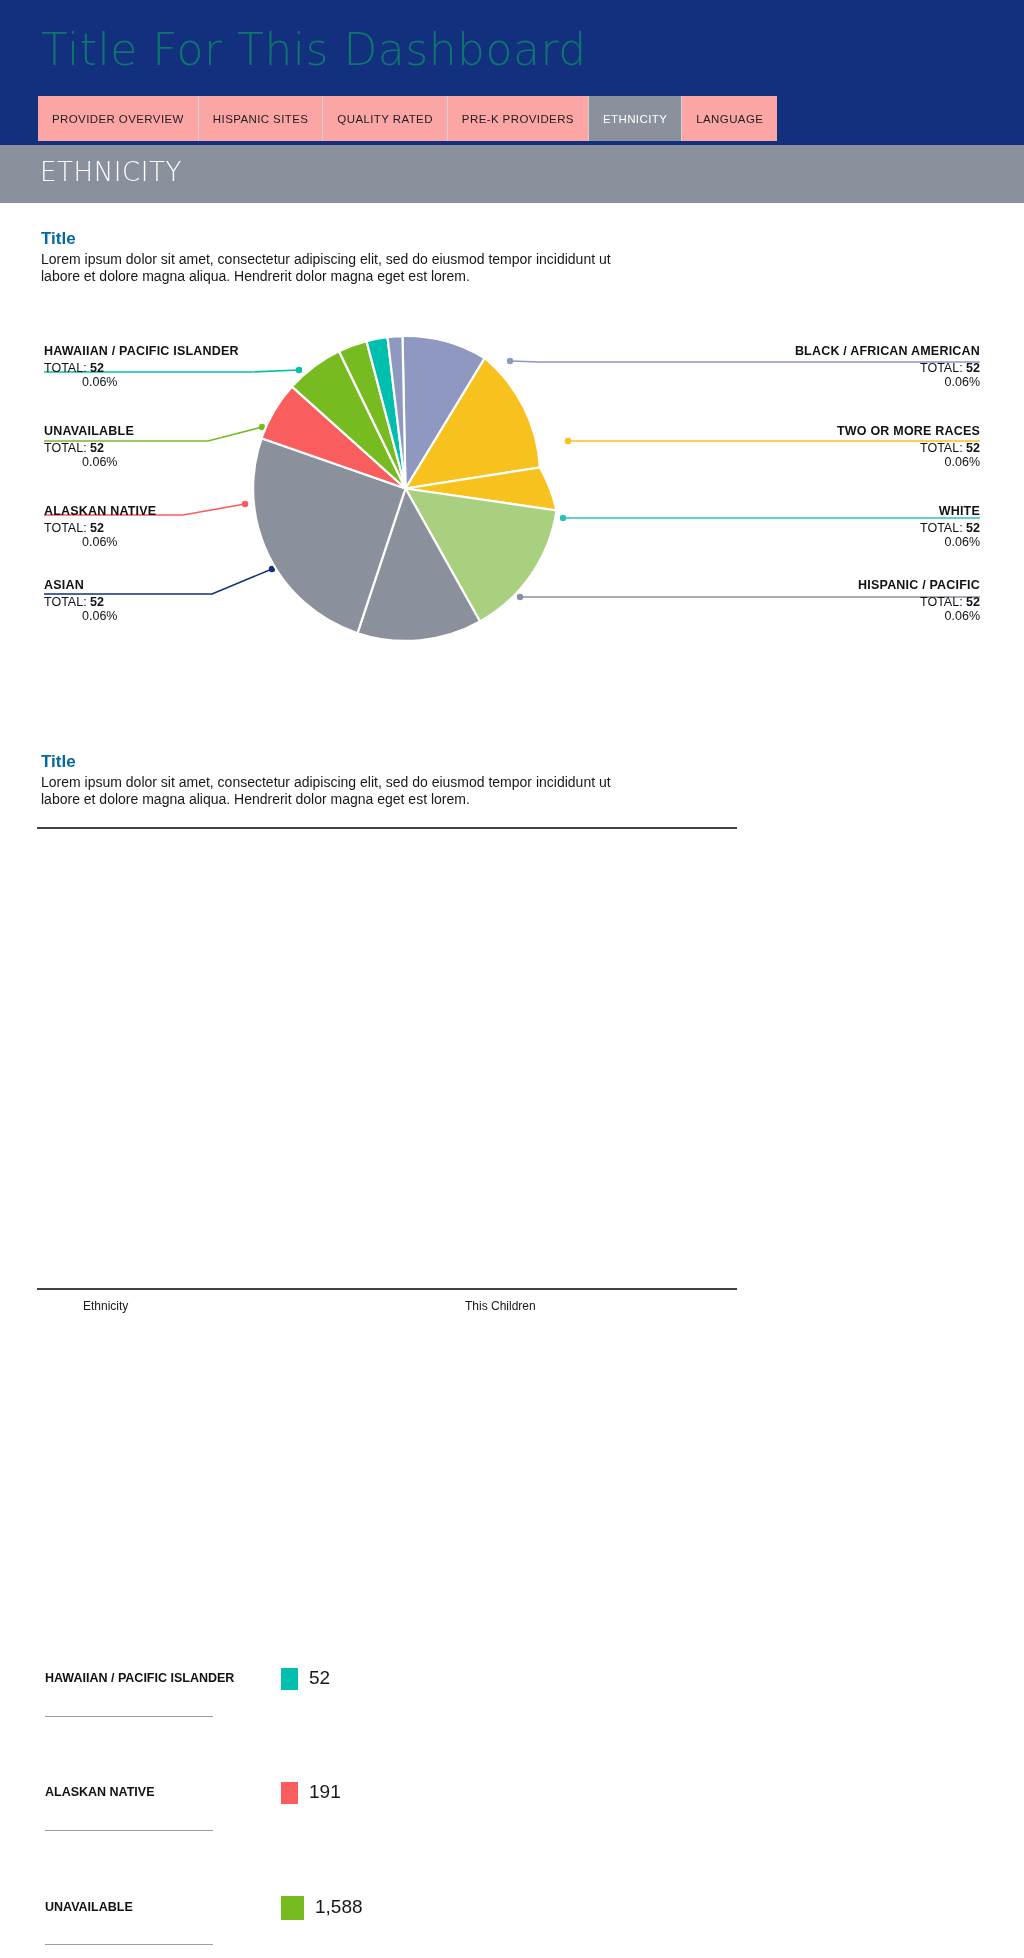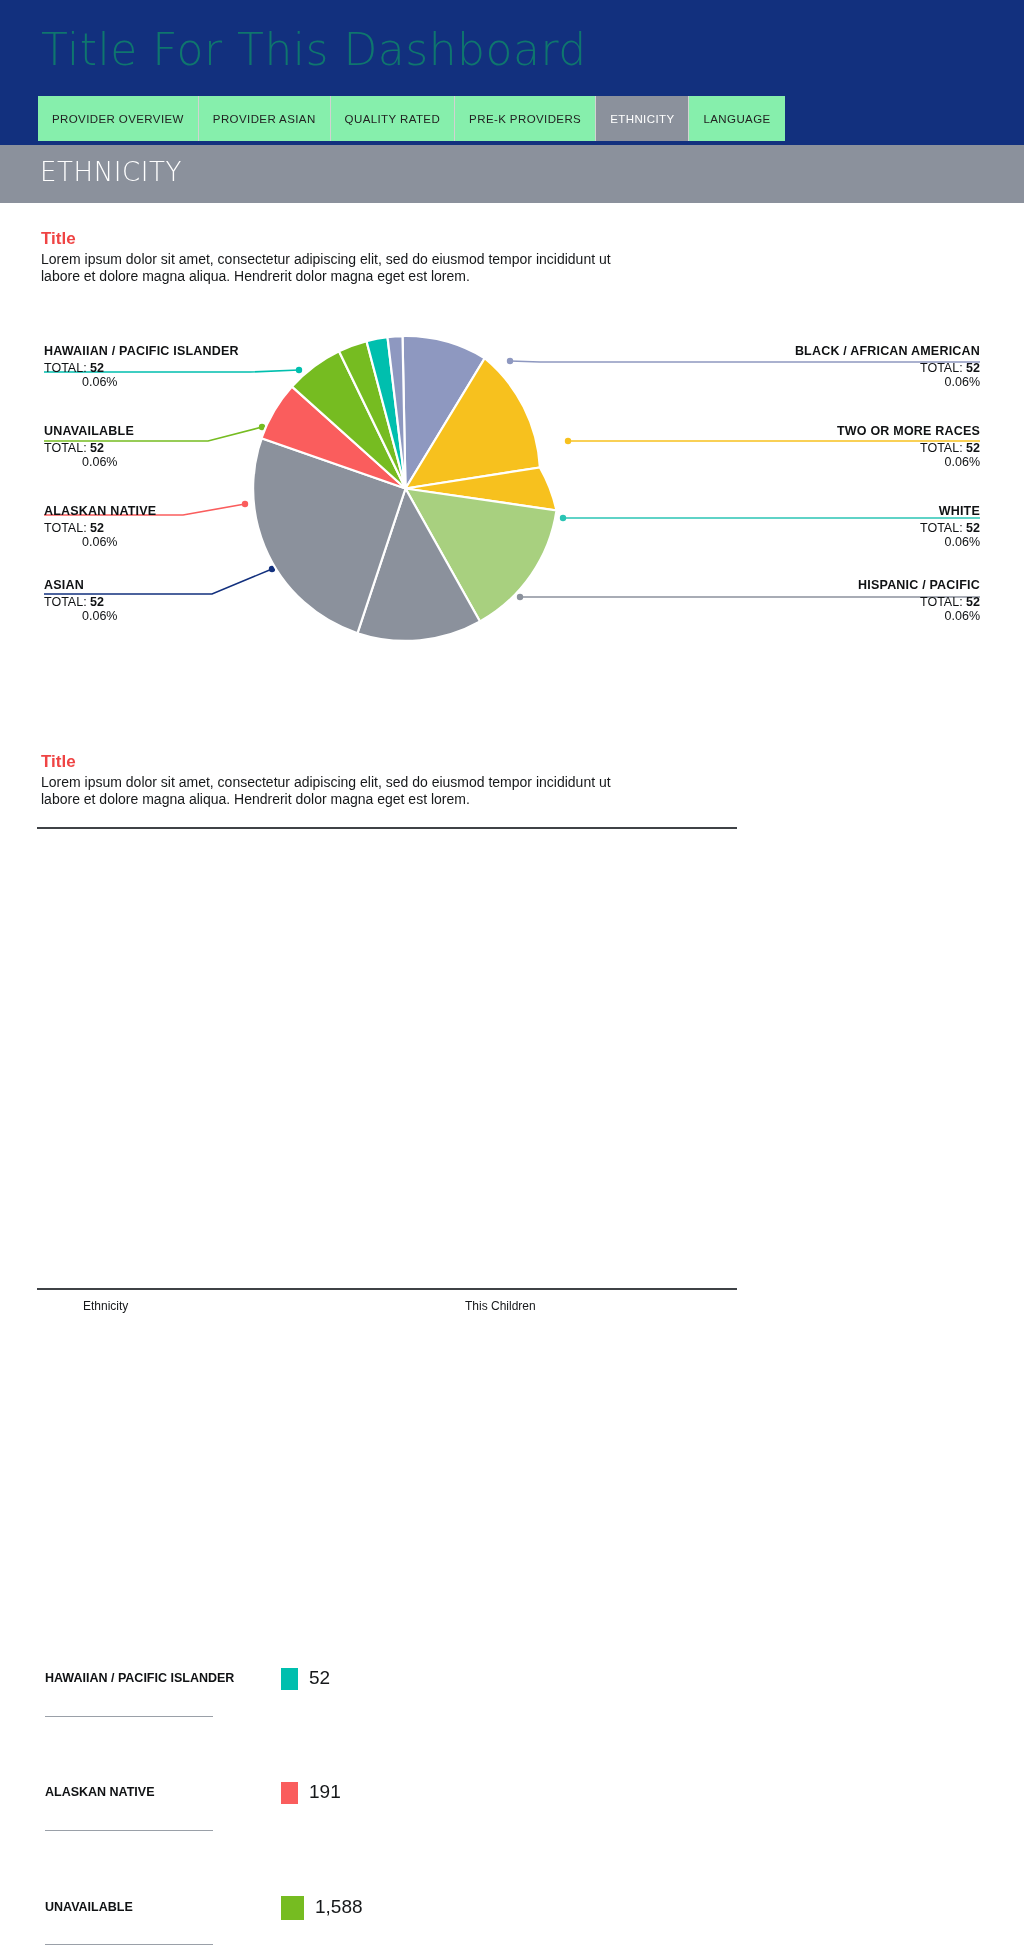--- a/index.html
+++ b/index.html
@@ -12,35 +12,35 @@
   
   .topbar{position:absolute;left:0;top:0;width:1024px;height:145px;background:#12307e;}
   .dash-title{
     position:absolute;left:41px;top:24px;
     font-size:44px;font-weight:300;color:#0f766e;letter-spacing:.5px;
     font-family:"DejaVu Sans", sans-serif;
   }
   .tabs{position:absolute;left:38px;top:96px;display:flex;height:45px;}
   .tab{
     height:45px;display:flex;align-items:center;justify-content:center;
-    background:#86efac;color:#222222;font-size:11.5px;letter-spacing:.4px;
+    background:#fca5a5;color:#222222;font-size:11.5px;letter-spacing:.4px;
     border-right:1px solid #d2d2d2;box-sizing:border-box;
     padding:0 14px;white-space:nowrap;
   }
   .tab:last-child{border-right:none;}
   .tab.active{background:#8b919c;color:#ffffff;}
   
   .subbar{position:absolute;left:0;top:145px;width:1024px;height:58px;background:#8b919c;}
   .subbar-title{
     position:absolute;left:40px;top:157px;
     font-size:26px;font-weight:300;color:#ffffff;letter-spacing:.6px;
     font-family:"DejaVu Sans", sans-serif;
   }
   
-  .sect-title{position:absolute;font-size:17px;font-weight:bold;color:#ef4444;}
+  .sect-title{position:absolute;font-size:17px;font-weight:bold;color:#0369a1;}
   .sect-body{position:absolute;font-size:14px;color:#16181a;line-height:17px;width:600px;}
 
   
   .piewrap{position:absolute;left:253px;top:336px;width:305px;height:305px;}
   .piewrap svg{display:block;}
 
   
   .lbl{position:absolute;font-size:12.5px;color:#101214;}
   .lbl .name{font-weight:bold;letter-spacing:.2px;white-space:nowrap;display:block;}
   .lbl .tot{display:block;margin-top:3px;}
@@ -60,21 +60,21 @@
   .axis-lbl{position:absolute;font-size:12px;color:#16181a;}
 </style>
 </head>
 <body>
 
 <div class="topbar"></div>
 <div class="dash-title">Title For This Dashboard</div>
 
 <div class="tabs">
   <div class="tab">PROVIDER OVERVIEW</div>
-  <div class="tab">PROVIDER ASIAN</div>
+  <div class="tab">HISPANIC SITES</div>
   <div class="tab">QUALITY RATED</div>
   <div class="tab">PRE-K PROVIDERS</div>
   <div class="tab active">ETHNICITY</div>
   <div class="tab">LANGUAGE</div>
 </div>
 
 <div class="subbar"></div>
 <div class="subbar-title">ETHNICITY</div>
 
 <div class="sect-title" style="left:41px;top:229px;">Title</div>

